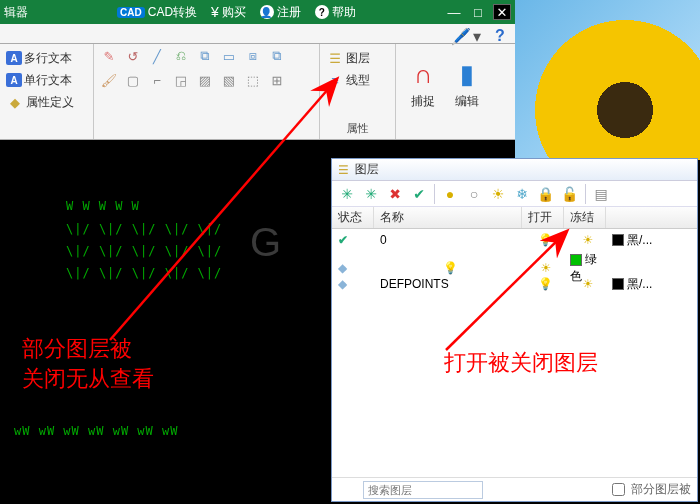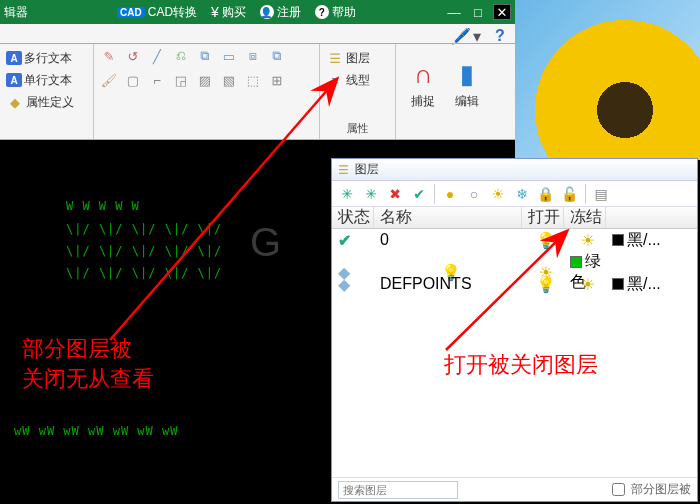--- a/index.html
+++ b/index.html
@@ -39,27 +39,27 @@
 
   
   .sunflower { position:absolute; left:515px; top:0; width:185px; height:160px; background:linear-gradient(135deg,#6ab7e8 0%,#bfe3fb 100%); overflow:hidden;}
   .sun-petals{position:absolute;left:20px;top:20px;width:180px;height:180px;background:radial-gradient(circle at 50% 50%, #3a2a10 0 28px, #f5c500 28px 90px, transparent 90px);}
 
   
   .layer-panel { position:absolute; left:331px; top:158px; width:367px; height:344px; background:#fff; border:1px solid #7a99c8; }
   .lp-title { height: 22px; background: linear-gradient(#fff,#e6eef9); display: flex; align-items: center; gap: 6px; padding: 0 6px; font-size: 12px; color: #333; border-bottom: 1px solid #ccd; }
   .lp-toolbar { height: 26px; display: flex; align-items: center; gap: 6px; padding: 2px 6px; border-bottom: 1px solid #dde; }
   .lp-tb-icon { width: 18px; height: 18px; display:inline-flex; align-items:center; justify-content:center; font-size:14px; }
-  .lp-head, .lp-row { display: grid; grid-template-columns: 42px 148px 42px 42px 70px; align-items: center; font-size: 16px; height: 22px; }
+  .lp-head, .lp-row { display: grid; grid-template-columns: 42px 148px 42px 42px 70px; align-items: center; font-size: 12px; height: 22px; }
   .lp-head { background: linear-gradient(#fdfdfd,#ececec); border-bottom: 1px solid #ccc; color: #333; }
   .lp-head > div { border-right: 1px solid #ddd; padding-left: 6px; height:100%; display:flex; align-items:center;}
   .lp-row > div { padding-left: 6px; }
   .swatch { width: 12px; height: 12px; display: inline-block; border: 1px solid #666; vertical-align: middle; margin-right: 3px;}
   .lp-footer { position:absolute; left:0; right:0; bottom:0; height:24px; border-top:1px solid #ddd; display:flex; align-items:center; padding:0 6px; gap:6px; font-size:12px; color:#666;}
-  .lp-search { border:1px solid #bbcbe0; height:18px; width:120px; font-size:11px; padding:0 4px; color:#999;}
+  .lp-search { border:1px solid #bbcbe0; height:18px; width:120px; font-size:11px; padding:0 4px; color:#999;margin-left:25px;}
 
   
   .anno { position:absolute; color:#f00; font-size:22px; line-height:1.35; }
   svg.arrows { position:absolute; left:0; top:0; width:700px; height:504px; pointer-events:none; }
 
   .sep { width:1px; background:#ccd; height:20px; }
 </style>
 </head>
 <body>
 
@@ -237,21 +237,21 @@
   <div class="lp-footer">
     <input class="lp-search" readonly="" placeholder="搜索图层" style="">
     <div style="flex:1"></div>
     <input type="checkbox" style="">
     <span>部分图层被</span>
   </div>
 </div>
 
 <div class="anno" style="left:22px; top:334px; white-space:pre;">部分图层被
 关闭无从查看</div>
-<div class="anno" style="left:444px; top:350px;">打开被关闭图层</div>
+<div class="anno" style="left:444px; top:350px;font-family:Liberation Mono, monospace;">打开被关闭图层</div>
 
 <svg class="arrows">
   <defs>
     <marker id="ah" markerWidth="12" markerHeight="12" refX="10" refY="5" orient="auto">
       <path d="M0,0 L12,5 L0,10 L4,5 Z" fill="#f00"></path>
     </marker>
   </defs>
   <line x1="110" y1="340" x2="336" y2="80" stroke="#f00" stroke-width="2.5" marker-end="url(#ah)"></line>
   <line x1="446" y1="350" x2="566" y2="232" stroke="#f00" stroke-width="2.5" marker-end="url(#ah)"></line>
 </svg>

